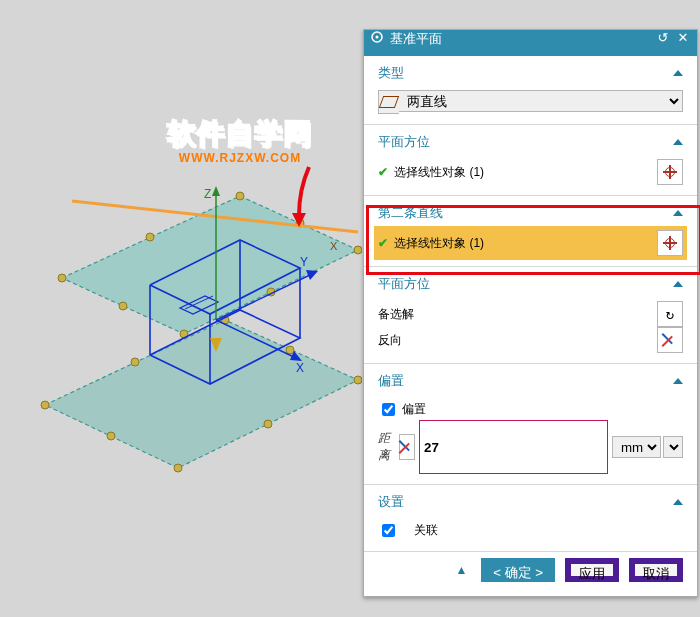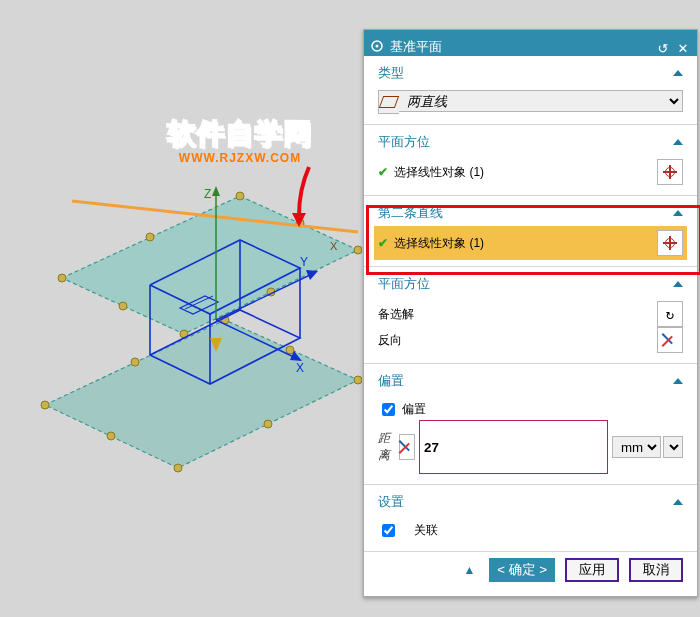--- a/index.html
+++ b/index.html
@@ -1,58 +1,58 @@
 <!DOCTYPE html>
 <html><head>
 <meta charset="utf-8">
 <style>
   html, body { margin:0; padding:0; width:700px; height:617px; background:#d6d6d6; font-family:"Microsoft YaHei", Arial, sans-serif; font-size:12px; overflow:hidden; }
   .stage { position:absolute; left:0; top:0; width:700px; height:617px; }
   .viewport { position:absolute; left:0; top:0; width:362px; height:617px; }
 
   .panel { position:absolute; right:2px; top:29px; width:333px; background:#fff; border:1px solid #a9a9a9; box-shadow:0 2px 4px rgba(0,0,0,.3); }
-  .panel-header { background:#2f8cac; color:#fff; height:26px; display:flex; align-items:flex-end; padding:0 6px; }
+  .panel-header { background:#2f8cac; color:#fff; height:26px; display:flex; align-items:flex-start; padding:0 6px; }
   .panel-header .gear { margin-right:6px; }
   .panel-header .title { flex:1; font-size:13px; }
   .panel-header .hbtn { width:16px; text-align:center; cursor:pointer; font-size:13px; margin-left:4px; }
 
   .panel-body { padding:0 0 4px 0; }
   .group { border-top:1px solid #d6d6d6; padding:8px 14px 10px 14px; }
   .group:first-child { border-top:none; }
   .group-head { display:flex; align-items:center; color:#1e7ba0; font-size:13px; margin-bottom:8px; cursor:pointer; }
   .group-head .ghlabel { flex:1; }
   .caret { width:0; height:0; border-left:5px solid transparent; border-right:5px solid transparent; border-bottom:6px solid #1e7ba0; }
 
   .row { display:flex; align-items:center; margin:0 0; min-height:22px; }
   .row .label { width:56px; color:#333;font-style:italic; }
   .row .fill { flex:1; }
 
   select.combo { width:100%; height:22px; border:1px solid #b5b5b5; background:#efefef; padding-left:4px; }
   .combo-wrap { display:flex; }
   .combo-wrap .icon-box { width:20px; height:22px; border:1px solid #b5b5b5; border-right:none; background:#efefef; display:flex; align-items:center; justify-content:center; }
-  .combo-wrap select { flex:1; border-left:none;font-style:italic; }
+  .combo-wrap select { flex:1; border-left:none; }
 
   .sel-row { display:flex; align-items:center; }
   .sel-row .check { color:#2da324; font-weight:bold; margin-right:6px; }
   .sel-row .txt { flex:1; }
   .sel-row .btn-pick { width:24px; height:24px; border:1px solid #b5b5b5; background:#fff; display:flex; align-items:center; justify-content:center; cursor:pointer; margin-left:6px; }
   .sel-row.active { background:#f4c04a; padding:4px; margin:-4px; }
   .crosshair { position:relative; width:14px; height:14px; }
   .crosshair:before, .crosshair:after { content:""; position:absolute; background:#a83028; }
   .crosshair:before { left:6px; top:0; width:2px; height:14px; }
   .crosshair:after { top:6px; left:0; width:14px; height:2px; }
   .crosshair .ring { position:absolute; left:2px; top:2px; width:10px; height:10px; border:1px solid #a83028; border-radius:50%; box-sizing:border-box; background:transparent; }
 
   .icon-btn { width:24px; height:24px; border:1px solid #b5b5b5; background:#fff; display:flex; align-items:center; justify-content:center; cursor:pointer; font-size:13px; }
 
   input[type=text].num { height:20px; border:1px solid #be185d; padding:16px 4px;font-weight:bold; }
 
   .footer { border-top:1px solid #d6d6d6; padding:6px 14px 10px 14px; display:flex; justify-content:flex-end; gap:10px; align-items:center; }
   .footer .updown { color:#1e7ba0; cursor:pointer; padding:0 4px; }
-  .btn { min-width:54px; height:24px; border:2px solid #4c1d95; background:#f5f5f5; cursor:pointer; }
+  .btn { min-width:54px; height:24px; border:6px solid #4c1d95; background:#f5f5f5; cursor:pointer; }
   .btn.primary { background:#2f8cac; color:#fff; border-color:#2f8cac; padding:0 6px; }
 
   .redbox { position:absolute; border:3px solid #e50914; pointer-events:none; }
 
   .logo { position:absolute; left:150px; top:115px; width:180px; text-align:center; pointer-events:none; }
   .logo .l1 { font-size:28px; font-weight:900; color:#0067c8; -webkit-text-stroke:2px #fff; text-shadow:2px 2px 0 #fff; letter-spacing:1px; }
   .logo .l2 { font-size:12px; font-weight:700; color:#ff7a00; letter-spacing:1px; margin-top:-2px; }
 
   .arrow-anno { position:absolute; left:289px; top:165px; width:28px; height:65px; pointer-events:none; }
   .arrow-anno svg { overflow:visible; }

